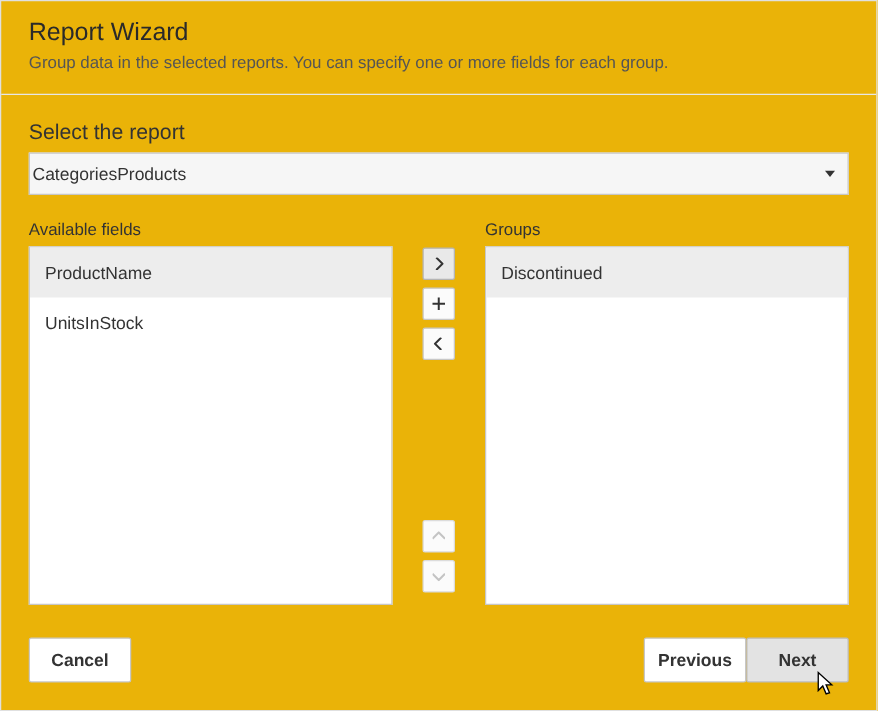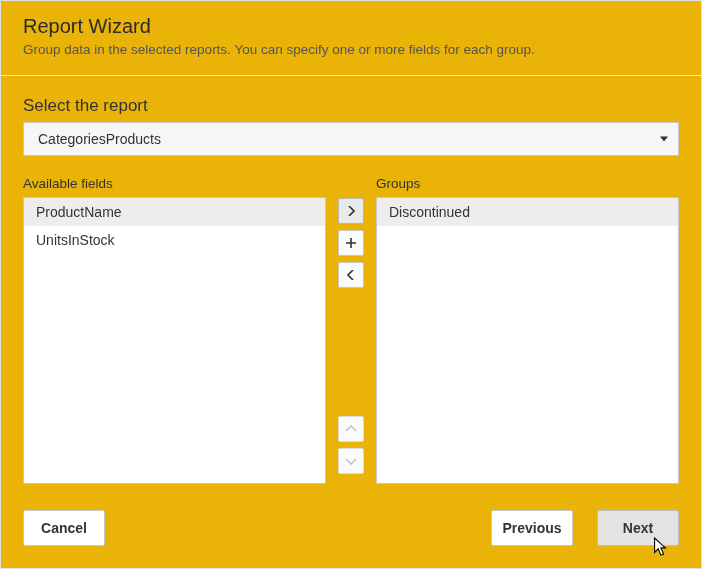--- a/index.html
+++ b/index.html
@@ -43,60 +43,60 @@
     font-size: 17px;
     color: #333;
     margin-bottom: 6px;
   }
   .dropdown {
     height: 34px;
     border: 1px solid #c7c7c7;
     background: #f6f6f6;
     display: flex;
     align-items: center;
-    padding: 0 14px;
+    padding: 0 2px;
     font-size: 14px;
     color: #333;
     position: relative;
     cursor: pointer;
   }
   .dropdown .caret {
     position: absolute;
     right: 10px;
     top: 50%;
     transform: translateY(-50%);
     width: 0; height: 0;
     border-left: 4px solid transparent;
     border-right: 4px solid transparent;
     border-top: 5px solid #333;
   }
   .columns {
     margin-top: 20px;
     display: flex;
-    gap: 10px;
+    gap: 22px;
     flex: 1;
   }
   .col {
     flex: 1;
     display: flex;
     flex-direction: column;
   }
   .col-header {
     font-size: 13.5px;
     color: #333;
     margin-bottom: 6px;
   }
   .listbox {
     border: 1px solid #c7c7c7;
     background: #fff;
     flex: 1;
     min-height: 240px;
   }
   .list-item {
-    height: 28px;
+    height: 40px;
     display: flex;
     align-items: center;
     padding: 0 12px;
     font-size: 14px;
     color: #333;
     cursor: pointer;
   }
   .list-item.selected {
     background: #ededed;
   }
@@ -160,21 +160,21 @@
   .btn.highlight {
     background: #e3e3e3;
     border-color: #bdbdbd;
   }
   .cursor {
     position: absolute;
     width: 18px;
     height: 22px;
     pointer-events: none;
   }
-  .next-wrap { position: relative; display: inline-block; margin-left: 24px; }
+  .next-wrap { position: relative; display: inline-block; }
 </style>
 </head>
 <body>
 
 <div class="wizard">
 
   <div class="header">
     <h1 class="title">Report Wizard</h1>
     <div class="subtitle">Group data in the selected reports. You can specify one or more fields for each group.</div>
   </div>

